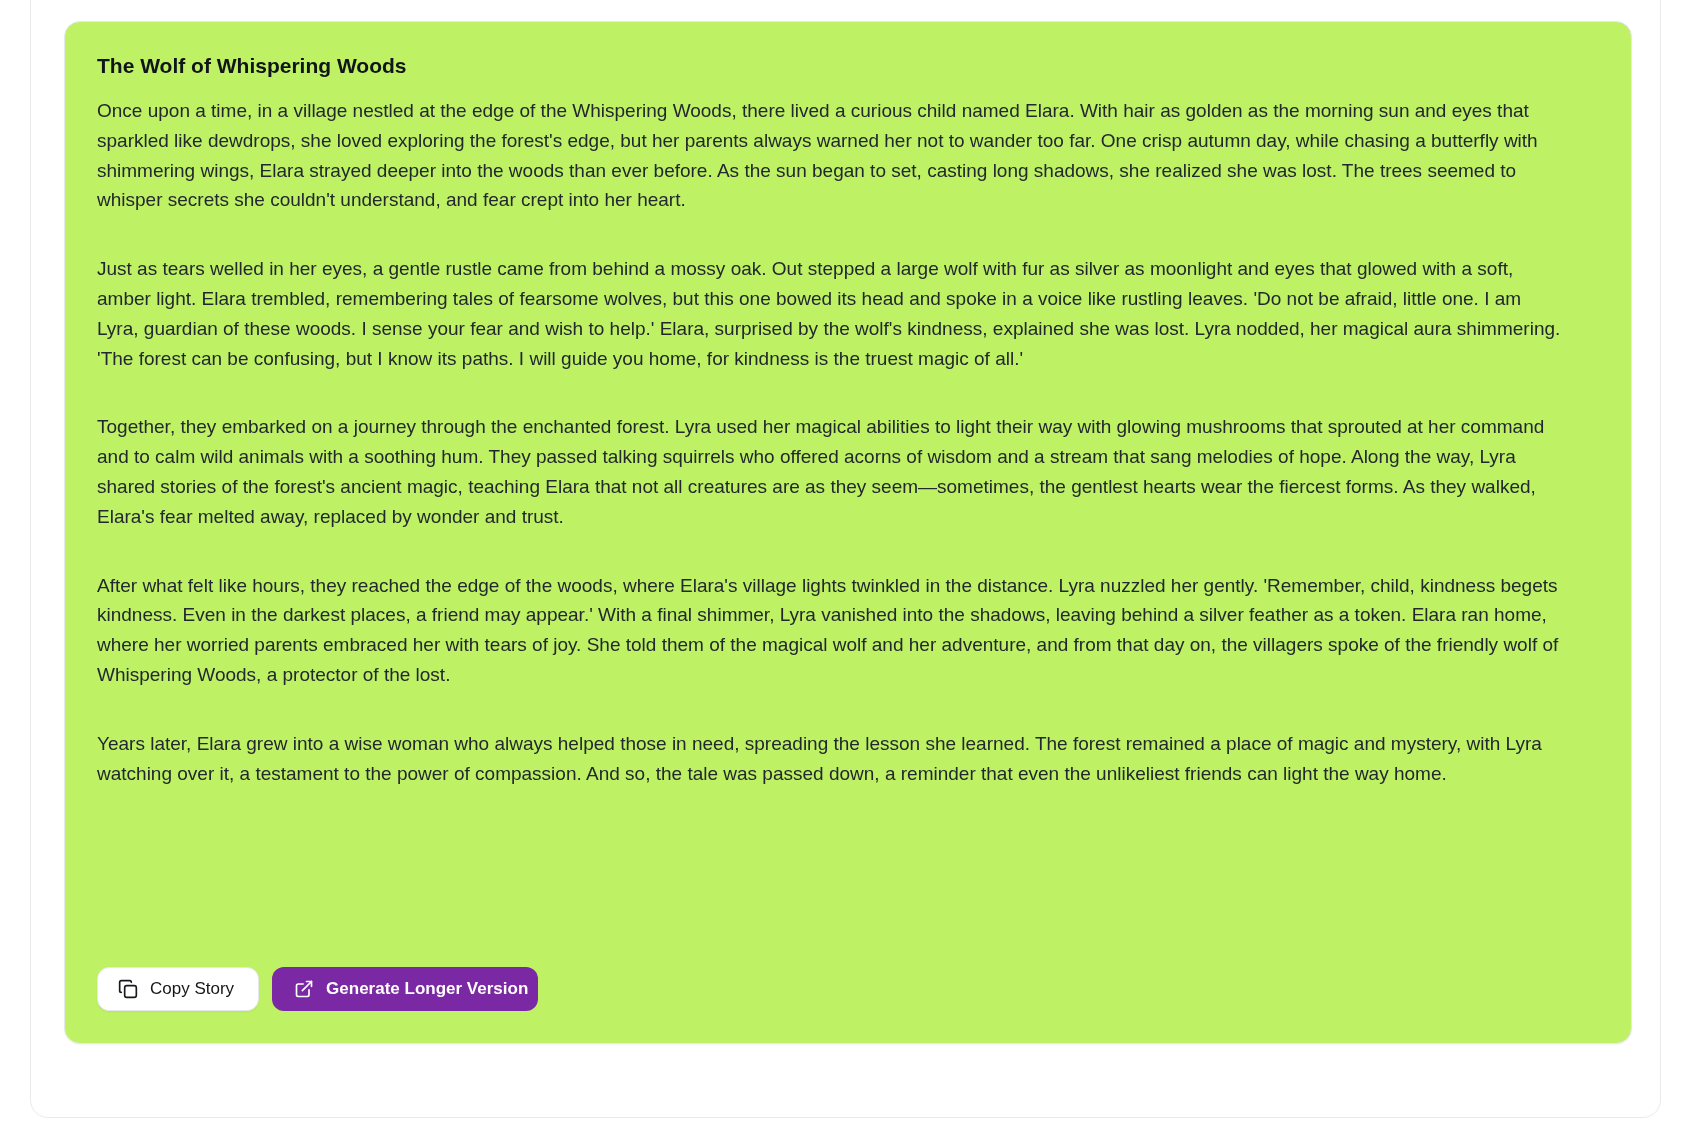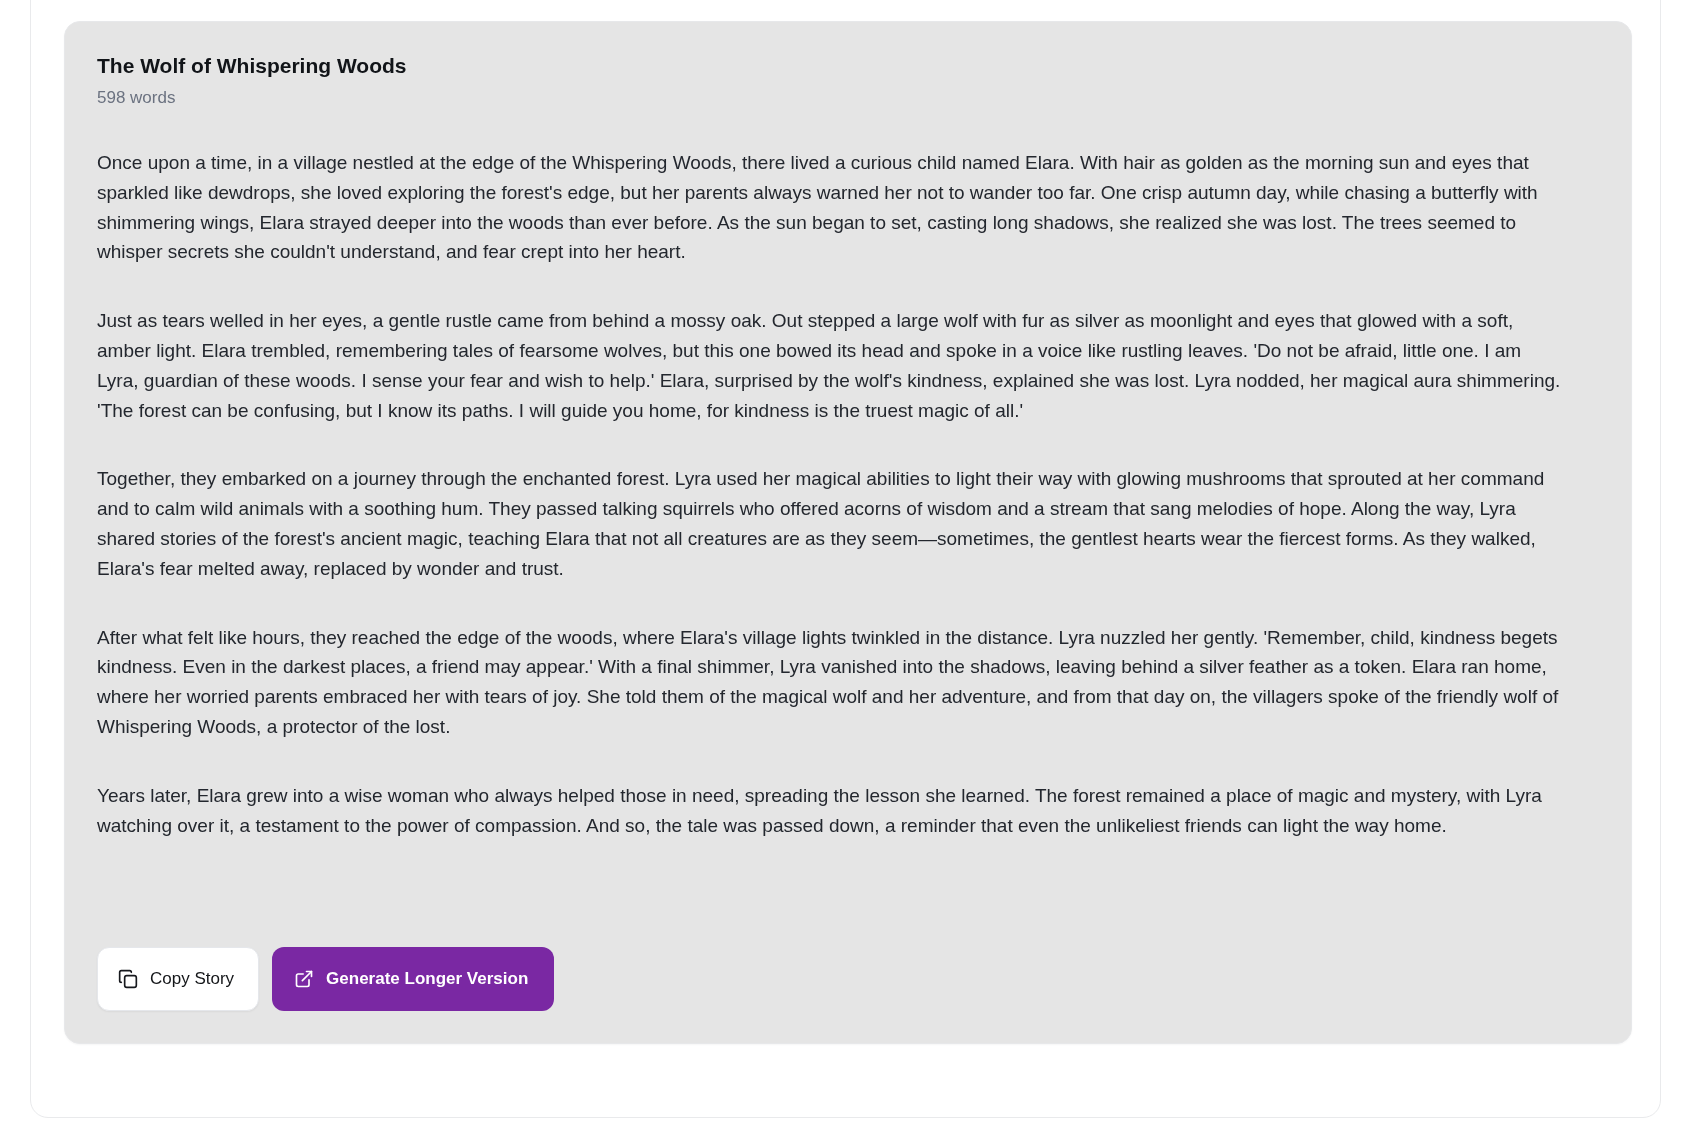--- a/index.html
+++ b/index.html
@@ -23,21 +23,21 @@
 
   .page-title {
     margin: 0 0 26px 0;
     font-size: 30px; line-height: 36px; font-weight: 700;
     letter-spacing: 0.2px; color: #0d0f13;
   }
 
   .story-card {
     width: 1568px;
     min-height: 1023px;
-    background: #e5e5e5;
+    background: #bef264;
     border: 1px solid #e7e8ea;
     border-radius: 16px;
     box-shadow: 0 1px 2px rgba(0,0,0,0.04);
     padding: 30px 32px 32px 32px;
     display: flex; flex-direction: column;
   }
 
   .story-title {
     margin: 0 0 7px 0;
     font-size: 21px; line-height: 28px; font-weight: 700; color: #111418;
@@ -53,50 +53,49 @@
     max-width: 1470px;
   }
 
   .actions {
     margin-top: auto;
     padding-top: 34px;
     display: flex; align-items: center; gap: 13px;
   }
   .btn {
     display: inline-flex; align-items: center; gap: 12px;
-    height: 64px; border-radius: 12px;
+    height: 44px; border-radius: 12px;
     font-family: "Liberation Sans", sans-serif;
     font-size: 17px; cursor: pointer;
   }
   .btn .icon { display: inline-flex; align-items: center; justify-content: center; }
   .btn-secondary {
     background: #ffffff; color: #141619;
     border: 1px solid #e5e7eb;
     box-shadow: 0 1px 2px rgba(0,0,0,0.05);
     padding: 0 24px 0 20px;
     font-weight: 500;
   }
   .btn-primary {
     background: #7a28a3; color: #ffffff;
     border: none;
-    padding: 0 26px 0 22px;
+    padding: 0 10px 0 22px;
     font-weight: 600;
   }
   svg { display: block; }
 </style>
 </head>
 <body>
 
 <div class="viewport">
   <div class="panel">
 
 
     <div class="story-card">
       <h3 class="story-title">The Wolf of Whispering Woods</h3>
-      <div class="word-count">598 words</div>
 
       <p class="story-paragraph">Once upon a time, in a village nestled at the edge of the Whispering Woods, there lived a curious child named Elara. With hair as golden as the morning sun and eyes that sparkled like dewdrops, she loved exploring the forest's edge, but her parents always warned her not to wander too far. One crisp autumn day, while chasing a butterfly with shimmering wings, Elara strayed deeper into the woods than ever before. As the sun began to set, casting long shadows, she realized she was lost. The trees seemed to whisper secrets she couldn't understand, and fear crept into her heart.</p>
       <p class="story-paragraph">Just as tears welled in her eyes, a gentle rustle came from behind a mossy oak. Out stepped a large wolf with fur as silver as moonlight and eyes that glowed with a soft, amber light. Elara trembled, remembering tales of fearsome wolves, but this one bowed its head and spoke in a voice like rustling leaves. 'Do not be afraid, little one. I am Lyra, guardian of these woods. I sense your fear and wish to help.' Elara, surprised by the wolf's kindness, explained she was lost. Lyra nodded, her magical aura shimmering. 'The forest can be confusing, but I know its paths. I will guide you home, for kindness is the truest magic of all.'</p>
       <p class="story-paragraph">Together, they embarked on a journey through the enchanted forest. Lyra used her magical abilities to light their way with glowing mushrooms that sprouted at her command and to calm wild animals with a soothing hum. They passed talking squirrels who offered acorns of wisdom and a stream that sang melodies of hope. Along the way, Lyra shared stories of the forest's ancient magic, teaching Elara that not all creatures are as they seem—sometimes, the gentlest hearts wear the fiercest forms. As they walked, Elara's fear melted away, replaced by wonder and trust.</p>
       <p class="story-paragraph">After what felt like hours, they reached the edge of the woods, where Elara's village lights twinkled in the distance. Lyra nuzzled her gently. 'Remember, child, kindness begets kindness. Even in the darkest places, a friend may appear.' With a final shimmer, Lyra vanished into the shadows, leaving behind a silver feather as a token. Elara ran home, where her worried parents embraced her with tears of joy. She told them of the magical wolf and her adventure, and from that day on, the villagers spoke of the friendly wolf of Whispering Woods, a protector of the lost.</p>
       <p class="story-paragraph">Years later, Elara grew into a wise woman who always helped those in need, spreading the lesson she learned. The forest remained a place of magic and mystery, with Lyra watching over it, a testament to the power of compassion. And so, the tale was passed down, a reminder that even the unlikeliest friends can light the way home.</p>
 
       <div class="actions">
 
         <button class="btn btn-secondary">

